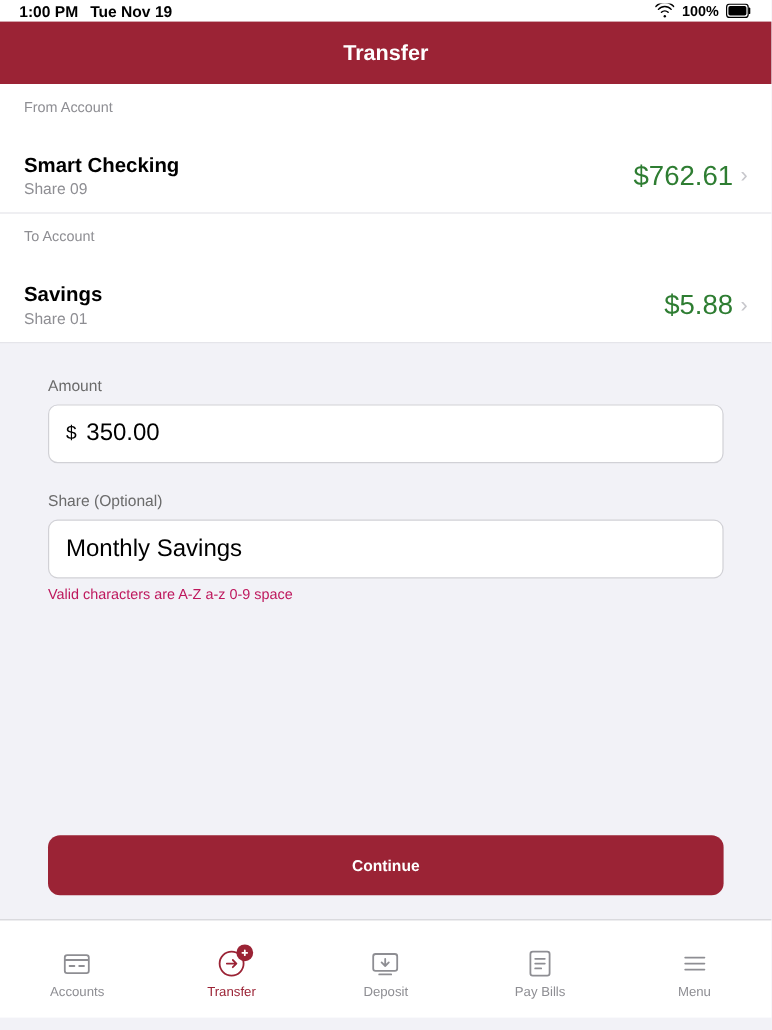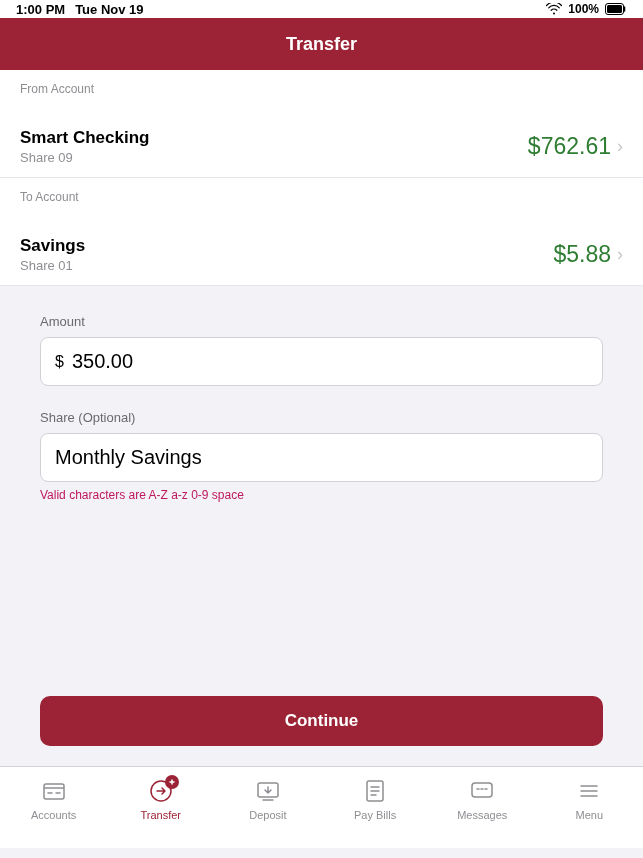--- a/index.html
+++ b/index.html
@@ -133,34 +133,34 @@
       padding: 0 40px 20px 40px;
       background: #f2f2f7;
     }
     .continue-btn {
       width: 100%;
       background: #9b2335;
       color: #fff;
       border: none;
       border-radius: 10px;
       height: 50px;
-      font-size: 17px;
+      font-size: 13px;
       font-weight: 600;
       cursor: pointer;
     }
 
     
     .bottom-nav {
       background: #fff;
       border-top: 1px solid #d1d1d6;
       height: 82px;
       display: flex;
       align-items: flex-start;
       justify-content: space-around;
-      padding-top: 10px;
+      padding-top: 22px;
     }
     .nav-item {
       display: flex;
       flex-direction: column;
       align-items: center;
       gap: 4px;
       width: 80px;
       cursor: pointer;
     }
     .nav-icon {
@@ -357,29 +357,20 @@
       <div class="nav-item">
         <div class="nav-icon">
           <svg width="26" height="26" viewBox="0 0 26 26">
             <rect x="5" y="3" width="16" height="20" rx="2" stroke="#8e8e93" stroke-width="1.5" fill="none"></rect>
             <path d="M9 9h8M9 13h8M9 17h5" stroke="#8e8e93" stroke-width="1.5" stroke-linecap="round"></path>
           </svg>
         </div>
         <span class="nav-label">Pay Bills</span>
       </div>
 
-      <div class="nav-item">
-        <div class="nav-icon">
-          <svg width="26" height="26" viewBox="0 0 26 26">
-            <rect x="3" y="5" width="20" height="14" rx="3" stroke="#8e8e93" stroke-width="1.5" fill="none"></rect>
-            <path d="M8 11h2M12 11h2M16 11h2" stroke="#8e8e93" stroke-width="1.5" stroke-linecap="round"></path>
-          </svg>
-        </div>
-        <span class="nav-label">Messages</span>
-      </div>
 
       <div class="nav-item">
         <div class="nav-icon">
           <svg width="26" height="26" viewBox="0 0 26 26">
             <path d="M5 8h16M5 13h16M5 18h16" stroke="#8e8e93" stroke-width="1.5" stroke-linecap="round"></path>
           </svg>
         </div>
         <span class="nav-label">Menu</span>
       </div>
 

